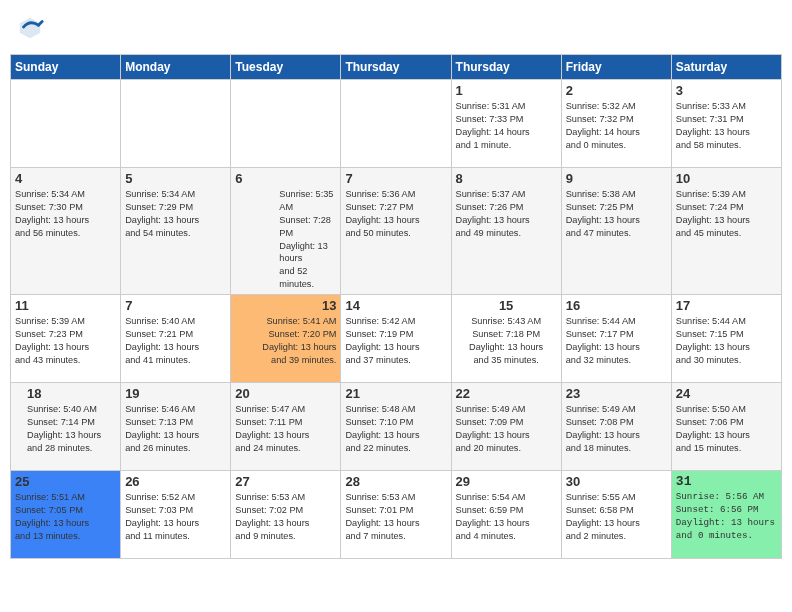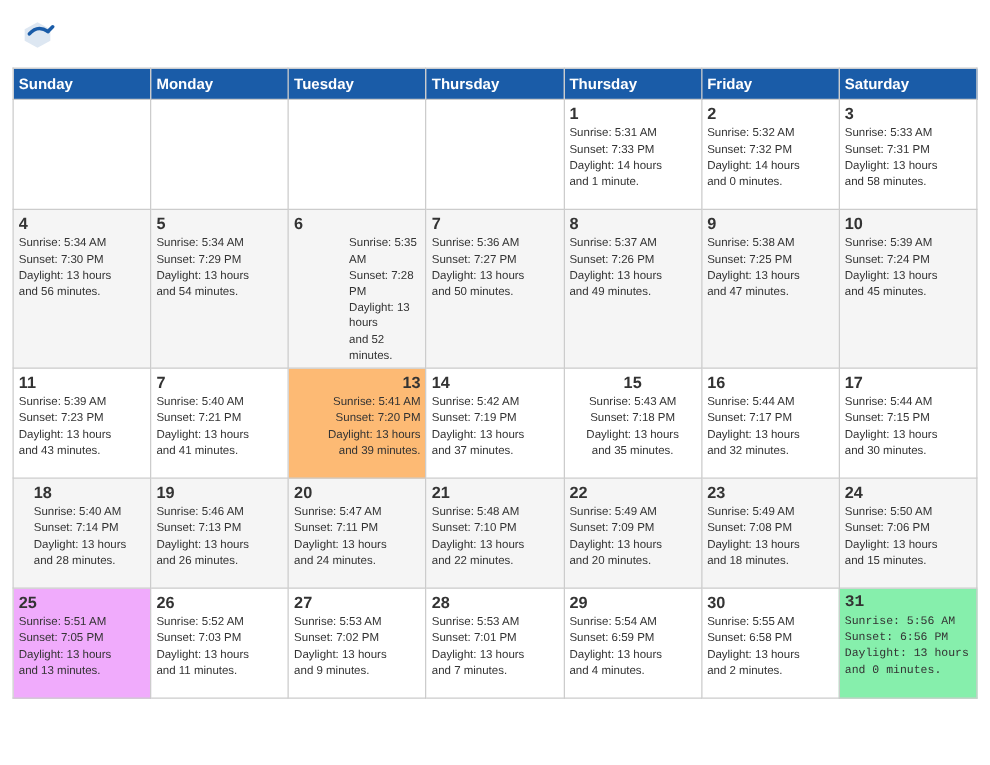--- a/index.html
+++ b/index.html
@@ -303,21 +303,21 @@
         </td>
         <td style="background: rgb(245, 245, 245);">
           <span class="day-number">24</span>
           <div class="day-info" style="white-space: pre-line;">Sunrise: 5:50 AM
 Sunset: 7:06 PM
 Daylight: 13 hours
 and 15 minutes.</div>
         </td>
       </tr>
       <tr>
-        <td style="background: #f0abfc; margin-left: 12px;">
+        <td style="background: #3b82f6; margin-left: 12px;">
           <span class="day-number">25</span>
           <div class="day-info" style="white-space: pre-line;">Sunrise: 5:51 AM
 Sunset: 7:05 PM
 Daylight: 13 hours
 and 13 minutes.</div>
         </td>
         <td style="background: rgb(255, 255, 255);">
           <span class="day-number">26</span>
           <div class="day-info" style="white-space: pre-line;">Sunrise: 5:52 AM
 Sunset: 7:03 PM

